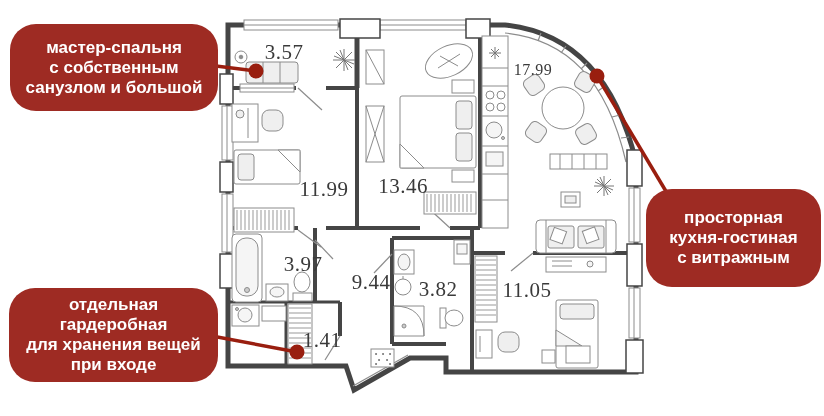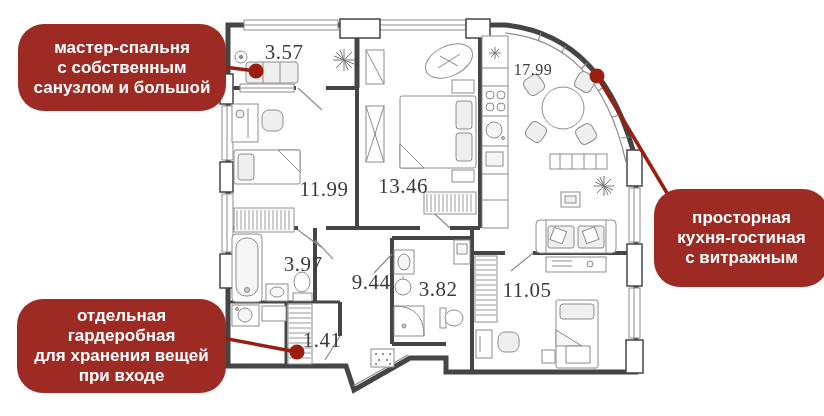--- a/index.html
+++ b/index.html
@@ -2,21 +2,21 @@
 <html><head>
 <meta charset="utf-8">
 <style>
   html,body{margin:0;padding:0;background:#fff;}
   #stage{position:relative;width:824px;height:416px;background:#fff;overflow:hidden;
          font-family:"Liberation Sans",sans-serif;}
   #plan-svg{position:absolute;left:0;top:0;}
   .callout{position:absolute;background:#9e2b23;color:#fff;border-radius:26px;
            display:flex;flex-direction:column;justify-content:center;align-items:center;
            text-align:center;font-weight:bold;font-size:17px;line-height:20px;
-           font-family:"Liberation Sans",sans-serif;z-index:5;margin-left:8px;}
+           font-family:"Liberation Sans",sans-serif;z-index:5;}
   .callout span{display:block;white-space:nowrap;}
   .room-label{position:absolute;transform:translate(-50%,-50%);
               font-family:"Liberation Serif",serif;font-size:21px;color:#3a3a3a;
               letter-spacing:0.5px;z-index:3;white-space:nowrap;}
 </style>
 </head>
 <body>
 
 <div id="stage">
 
@@ -290,20 +290,20 @@
     <span>с собственным</span>
     <span>санузлом и большой</span>
   </div>
 
   <div class="callout" style="left:646px;top:189px;width:175px;height:98px">
     <span>просторная</span>
     <span>кухня-гостиная</span>
     <span>с витражным</span>
   </div>
 
-  <div class="callout" style="left:9px;top:299px;width:209px;height:94px">
+  <div class="callout" style="left:9px;top:288px;width:209px;height:94px">
     <span>отдельная</span>
     <span>гардеробная</span>
     <span>для хранения вещей</span>
     <span>при входе</span>
   </div>
 
 </div>
 
 </body></html>

